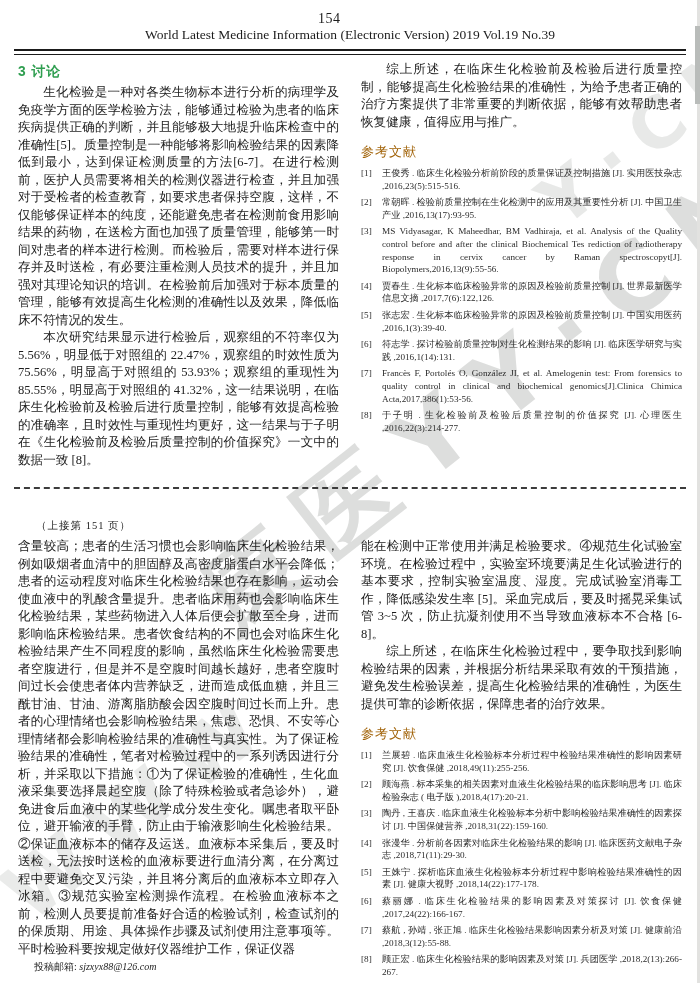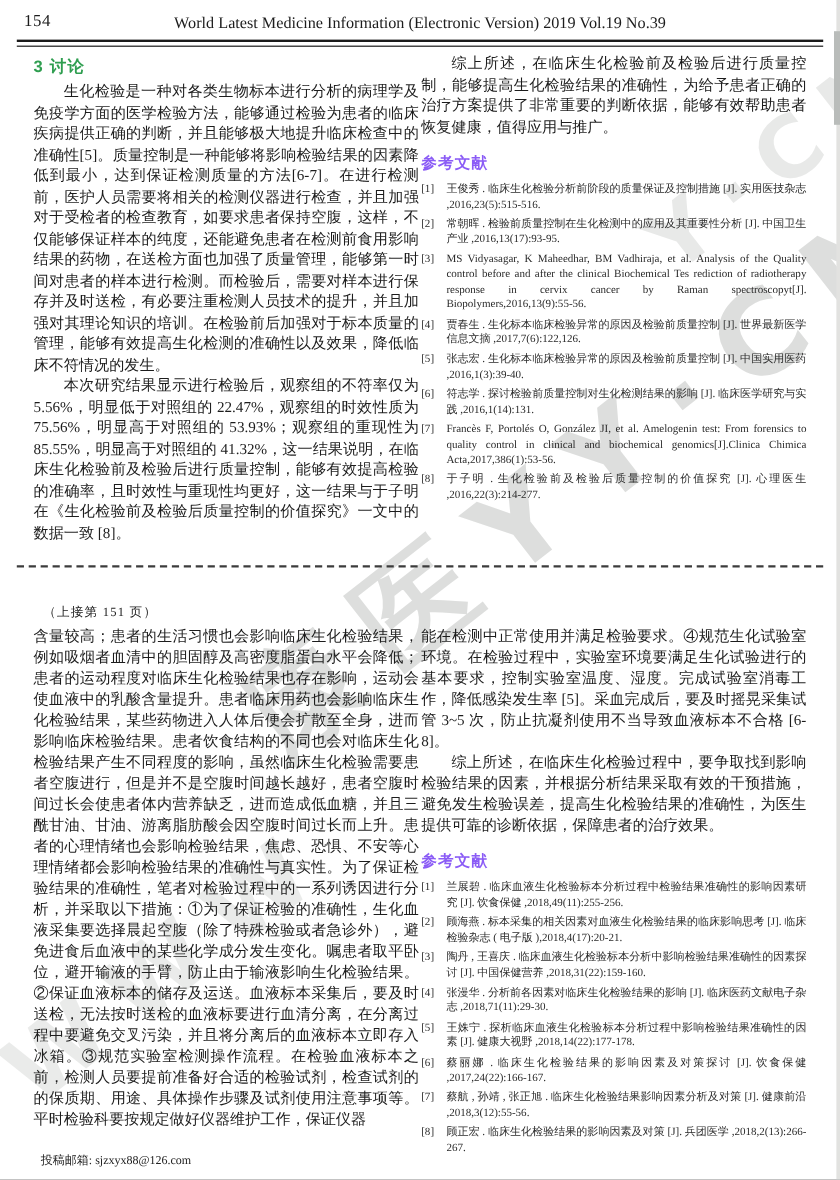--- a/index.html
+++ b/index.html
@@ -2,44 +2,44 @@
 <html><head>
 <meta charset="utf-8">
 <style>
   html,body{margin:0;padding:0;background:#9a9a9a;}
   .page{
     position:relative;width:700px;height:983px;margin:0 auto;background:#ffffff;
     font-family:"Liberation Serif","DejaVu Serif",serif;color:#1c1c1c;overflow:hidden;
   }
   .content{position:relative;z-index:1;}
   
-  .hdr{display:flex;align-items:center;padding:11px 20px 3px 20px;}
+  .hdr{display:flex;align-items:center;padding:11px 20px 3px 20px;flex-direction:column;}
   .pgnum{font-size:14px;width:64px;letter-spacing:.5px;}
   .jtitle{flex:1;text-align:center;font-size:13.5px;}
   .hdr-spacer{width:64px;}
   .dbl-rule{margin:3px 14px 0 14px;height:3px;border-top:2.4px solid #1b1b1b;border-bottom:1.1px solid #1b1b1b;}
   
-  .cols{display:flex;justify-content:space-between;padding:0 28px;}
+  .cols{display:flex;justify-content:space-between;padding:0 18px;}
   .cols-top{margin-top:6px;min-height:414px;align-items:flex-start;}
   .col{width:321px;}
   .sec-head{color:#2f9e50;font-weight:bold;font-size:13.8px;margin:2px 0 3px 0;font-family:"Liberation Sans",sans-serif;letter-spacing:1px;}
   .body-p{font-size:12.6px;line-height:17.5px;text-align:justify;margin:0;text-indent:2em;}
   .body-p.noindent{text-indent:0;}
-  .refs-head{color:#8b5cf6;font-weight:bold;font-size:13px;margin:12px 0 6px 0;font-family:"Liberation Sans",sans-serif;letter-spacing:1px;}
+  .refs-head{color:#a16207;font-weight:normal;font-size:13px;margin:12px 0 6px 0;font-family:"Liberation Sans",sans-serif;letter-spacing:1px;}
   .ref{display:flex;font-size:9.2px;line-height:12.6px;margin-bottom:4px;color:#2b2b2b;}
   .ref .num{width:21px;flex:none;}
   .ref .txt{flex:1;text-align:justify;}
   
   .dash{margin:12px 14px 0 14px;border-top:2px dashed #3c3c3c;height:0;}
   
   .cont-note{padding:0 36px;margin-top:30px;font-size:10.5px;letter-spacing:1px;}
   .cols-bottom{margin-top:5px;}
   
   .footer{position:absolute;left:34px;bottom:9px;font-size:10px;color:#222;z-index:1;}
-  .footer .mail{font-family:"Liberation Serif","DejaVu Serif",serif;}
+  .footer .mail{font-family:"Liberation Serif","DejaVu Serif",serif;font-style:italic;}
   
   .wm{position:absolute;z-index:0;color:rgba(170,172,170,.40);pointer-events:none;white-space:nowrap;font-family:"DejaVu Sans",sans-serif;font-weight:bold;}
   .wm1{font-size:96px;letter-spacing:26px;left:140px;top:330px;transform:rotate(-38deg);}
   .wm2{font-size:78px;letter-spacing:20px;left:-20px;top:760px;transform:rotate(-38deg);color:rgba(180,182,180,.28);}
   .wm3{font-size:70px;letter-spacing:18px;left:520px;top:90px;transform:rotate(-38deg);color:rgba(180,182,180,.30);}
   
   .edge-strip{position:absolute;right:0;top:0;bottom:0;width:3px;background:#e2e2e0;z-index:2;}
   .edge-dark{position:absolute;right:0;top:26px;width:5px;height:78px;background:#b9bcba;z-index:3;}
 </style>
 </head>
@@ -142,21 +142,21 @@
             <div class="ref">
               <span class="num">[5]</span>
               <span class="txt">王姝宁 . 探析临床血液生化检验标本分析过程中影响检验结果准确性的因素 [J]. 健康大视野 ,2018,14(22):177-178.</span>
             </div>
             <div class="ref">
               <span class="num">[6]</span>
               <span class="txt">蔡丽娜 . 临床生化检验结果的影响因素及对策探讨 [J]. 饮食保健 ,2017,24(22):166-167.</span>
             </div>
             <div class="ref">
               <span class="num">[7]</span>
-              <span class="txt">蔡航 , 孙靖 , 张正旭 . 临床生化检验结果影响因素分析及对策 [J]. 健康前沿 ,2018,3(12):55-56.</span>
+              <span class="txt">蔡航 , 孙靖 , 张正旭 . 临床生化检验结果影响因素分析及对策 [J]. 健康前沿 ,2018,3(12):55-88.</span>
             </div>
             <div class="ref">
               <span class="num">[8]</span>
               <span class="txt">顾正宏 . 临床生化检验结果的影响因素及对策 [J]. 兵团医学 ,2018,2(13):266-267.</span>
             </div>
           </div>
       </div>
     </div>
 
   </div>

